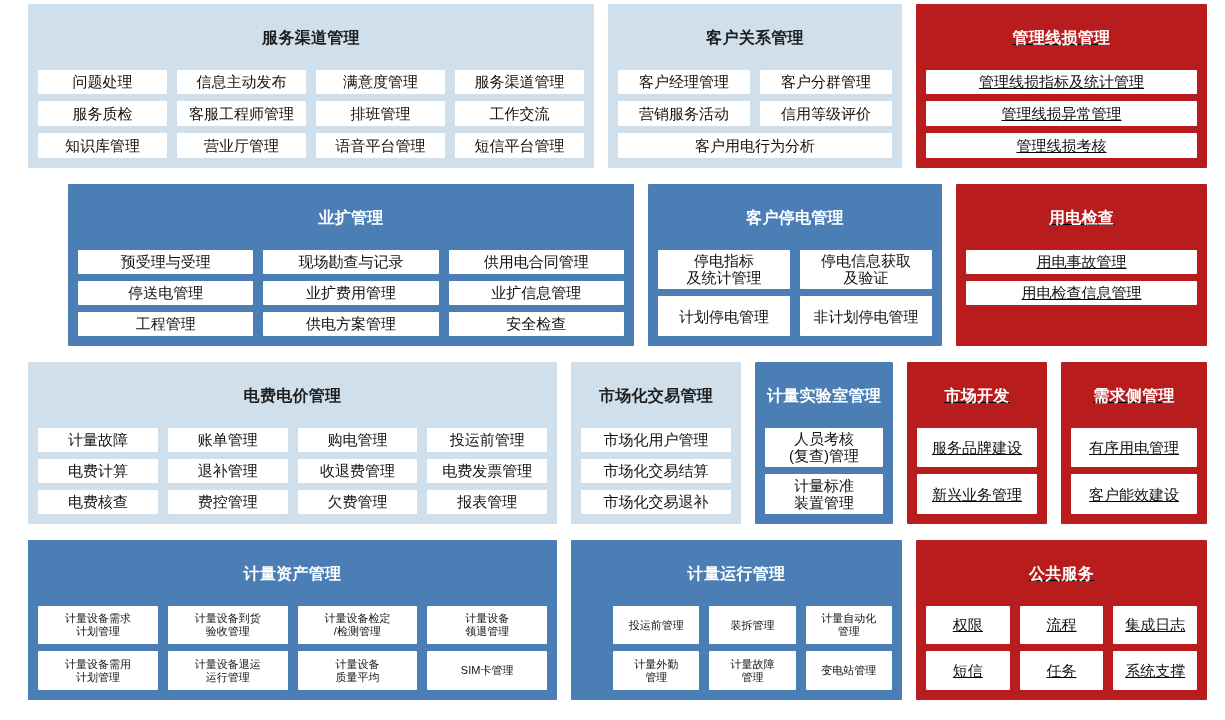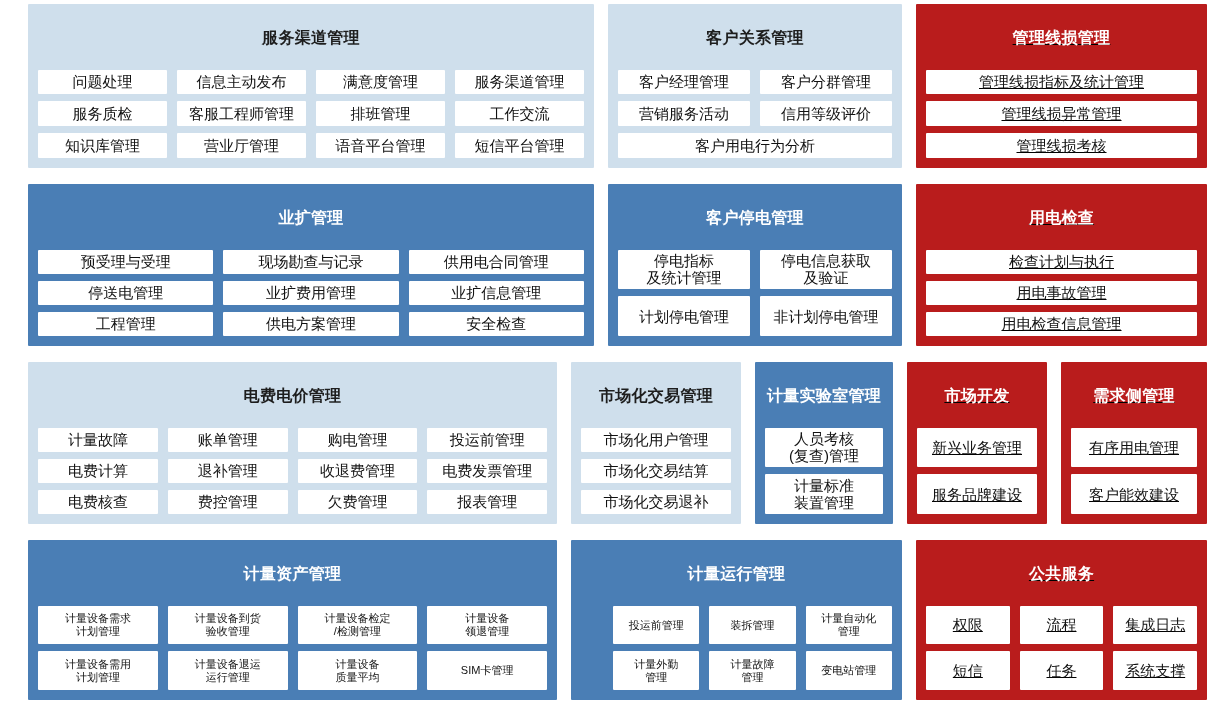--- a/index.html
+++ b/index.html
@@ -68,21 +68,21 @@
   
   .p-service      { flex: 0 0 566px; }
   .p-service .grid { grid-template-columns: repeat(4, 1fr); grid-template-rows: repeat(3, 1fr); }
   .p-crm          { flex: 0 0 294px; }
   .p-crm .grid    { grid-template-columns: repeat(2, 1fr); grid-template-rows: repeat(3, 1fr); }
   .p-crm .span2   { grid-column: span 2; }
   .p-loss         { flex: 1 1 auto; }
   .p-loss .grid   { grid-template-columns: 1fr; grid-template-rows: repeat(3, 1fr); }
 
   
-  .p-expand       { flex: 0 0 566px; }
+  .p-expand       { flex: 0 0 566px; margin-left: 40px; }
   .p-expand .grid { grid-template-columns: repeat(3, 1fr); grid-template-rows: repeat(3, 1fr); }
   .p-outage       { flex: 0 0 294px; }
   .p-outage .grid { grid-template-columns: repeat(2, 1fr); grid-template-rows: repeat(2, 1fr); }
   .p-inspect      { flex: 1 1 auto; }
   .p-inspect .grid{ grid-template-columns: 1fr; grid-template-rows: repeat(3, 1fr); }
 
   
   .p-tariff       { flex: 0 0 529px; }
   .p-tariff .grid { grid-template-columns: repeat(4, 1fr); grid-template-rows: repeat(3, 1fr); }
   .p-market       { flex: 0 0 170px; }
@@ -173,21 +173,20 @@
         <div class="cell">停电信息获取
 及验证</div>
         <div class="cell">计划停电管理</div>
         <div class="cell">非计划停电管理</div>
       </div>
     </section>
 
     <section class="panel teal p-inspect">
       <h2 class="panel-title">用电检查</h2>
       <div class="grid">
-        <div class="cell">检查计划与执行</div>
         <div class="cell">用电事故管理</div>
         <div class="cell">用电检查信息管理</div>
       </div>
     </section>
   </div>
 
   <div class="row row-3">
 
     <section class="panel light p-tariff">
       <h2 class="panel-title">电费电价管理</h2>
@@ -222,22 +221,22 @@
         <div class="cell">人员考核
 (复查)管理</div>
         <div class="cell">计量标准
 装置管理</div>
       </div>
     </section>
 
     <section class="panel teal p-mktdev">
       <h2 class="panel-title">市场开发</h2>
       <div class="grid">
+        <div class="cell">服务品牌建设</div>
         <div class="cell">新兴业务管理</div>
-        <div class="cell">服务品牌建设</div>
       </div>
     </section>
 
     <section class="panel teal p-demand">
       <h2 class="panel-title">需求侧管理</h2>
       <div class="grid">
         <div class="cell">有序用电管理</div>
         <div class="cell">客户能效建设</div>
       </div>
     </section>

